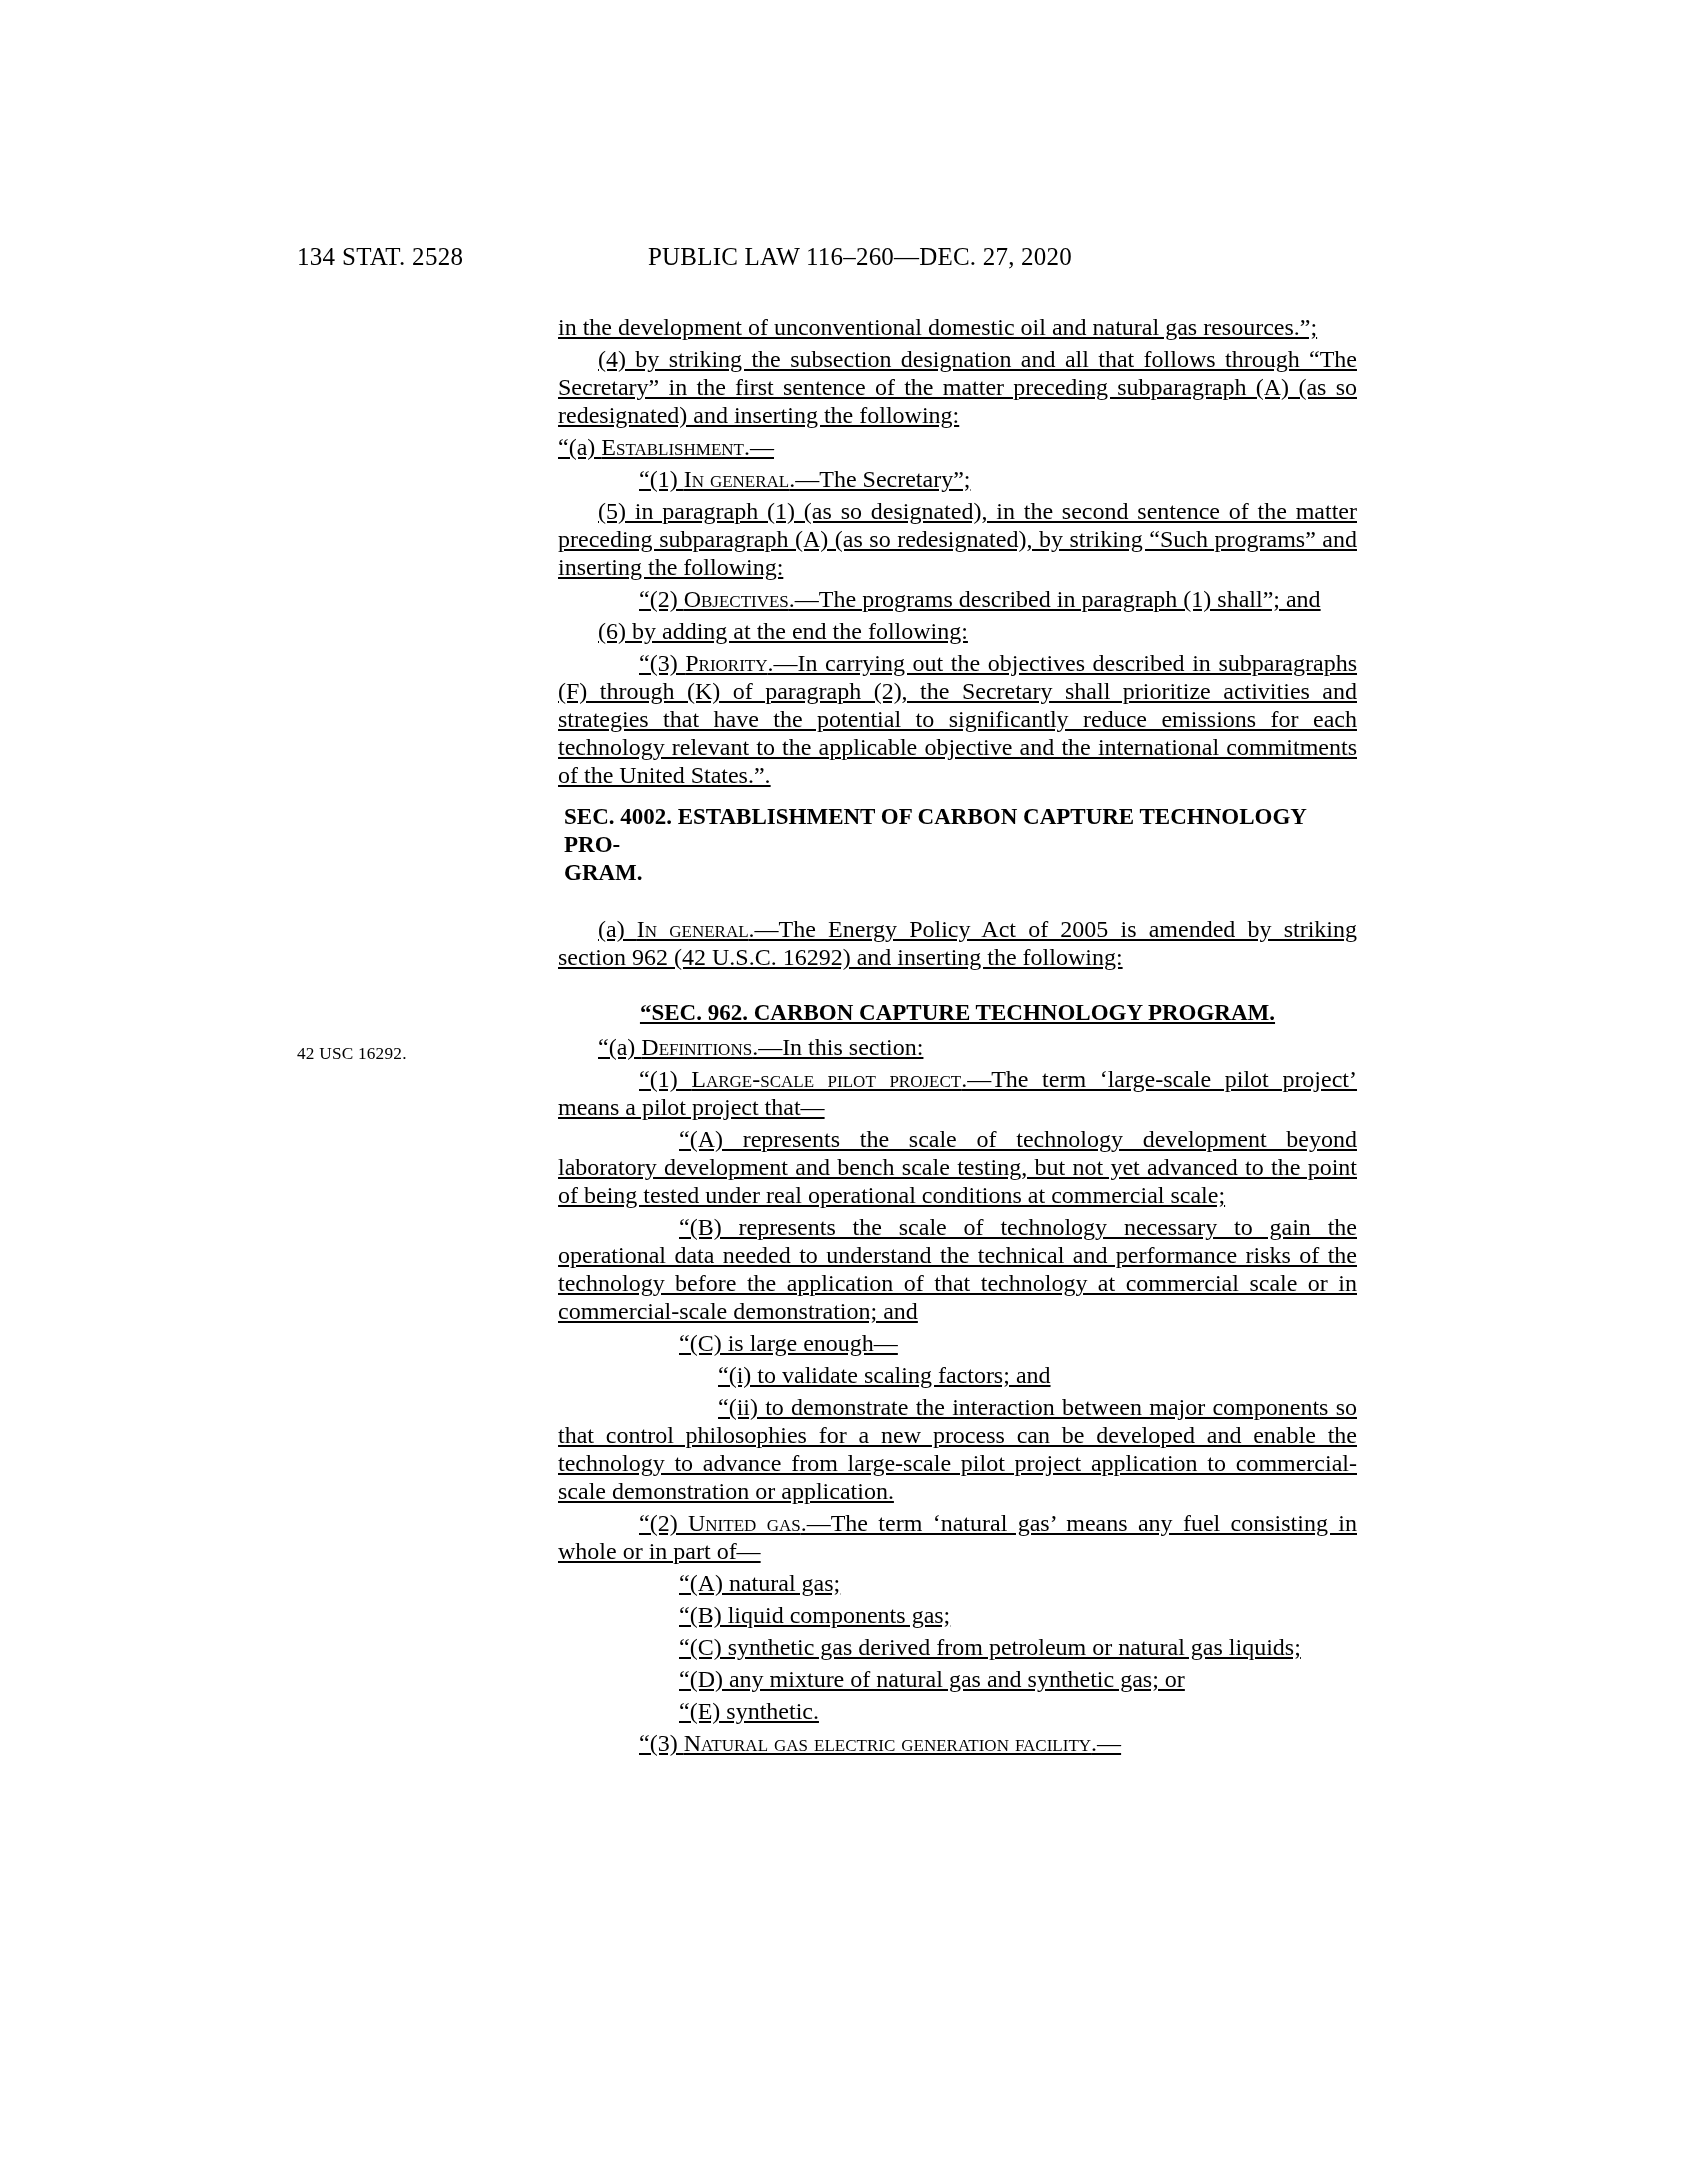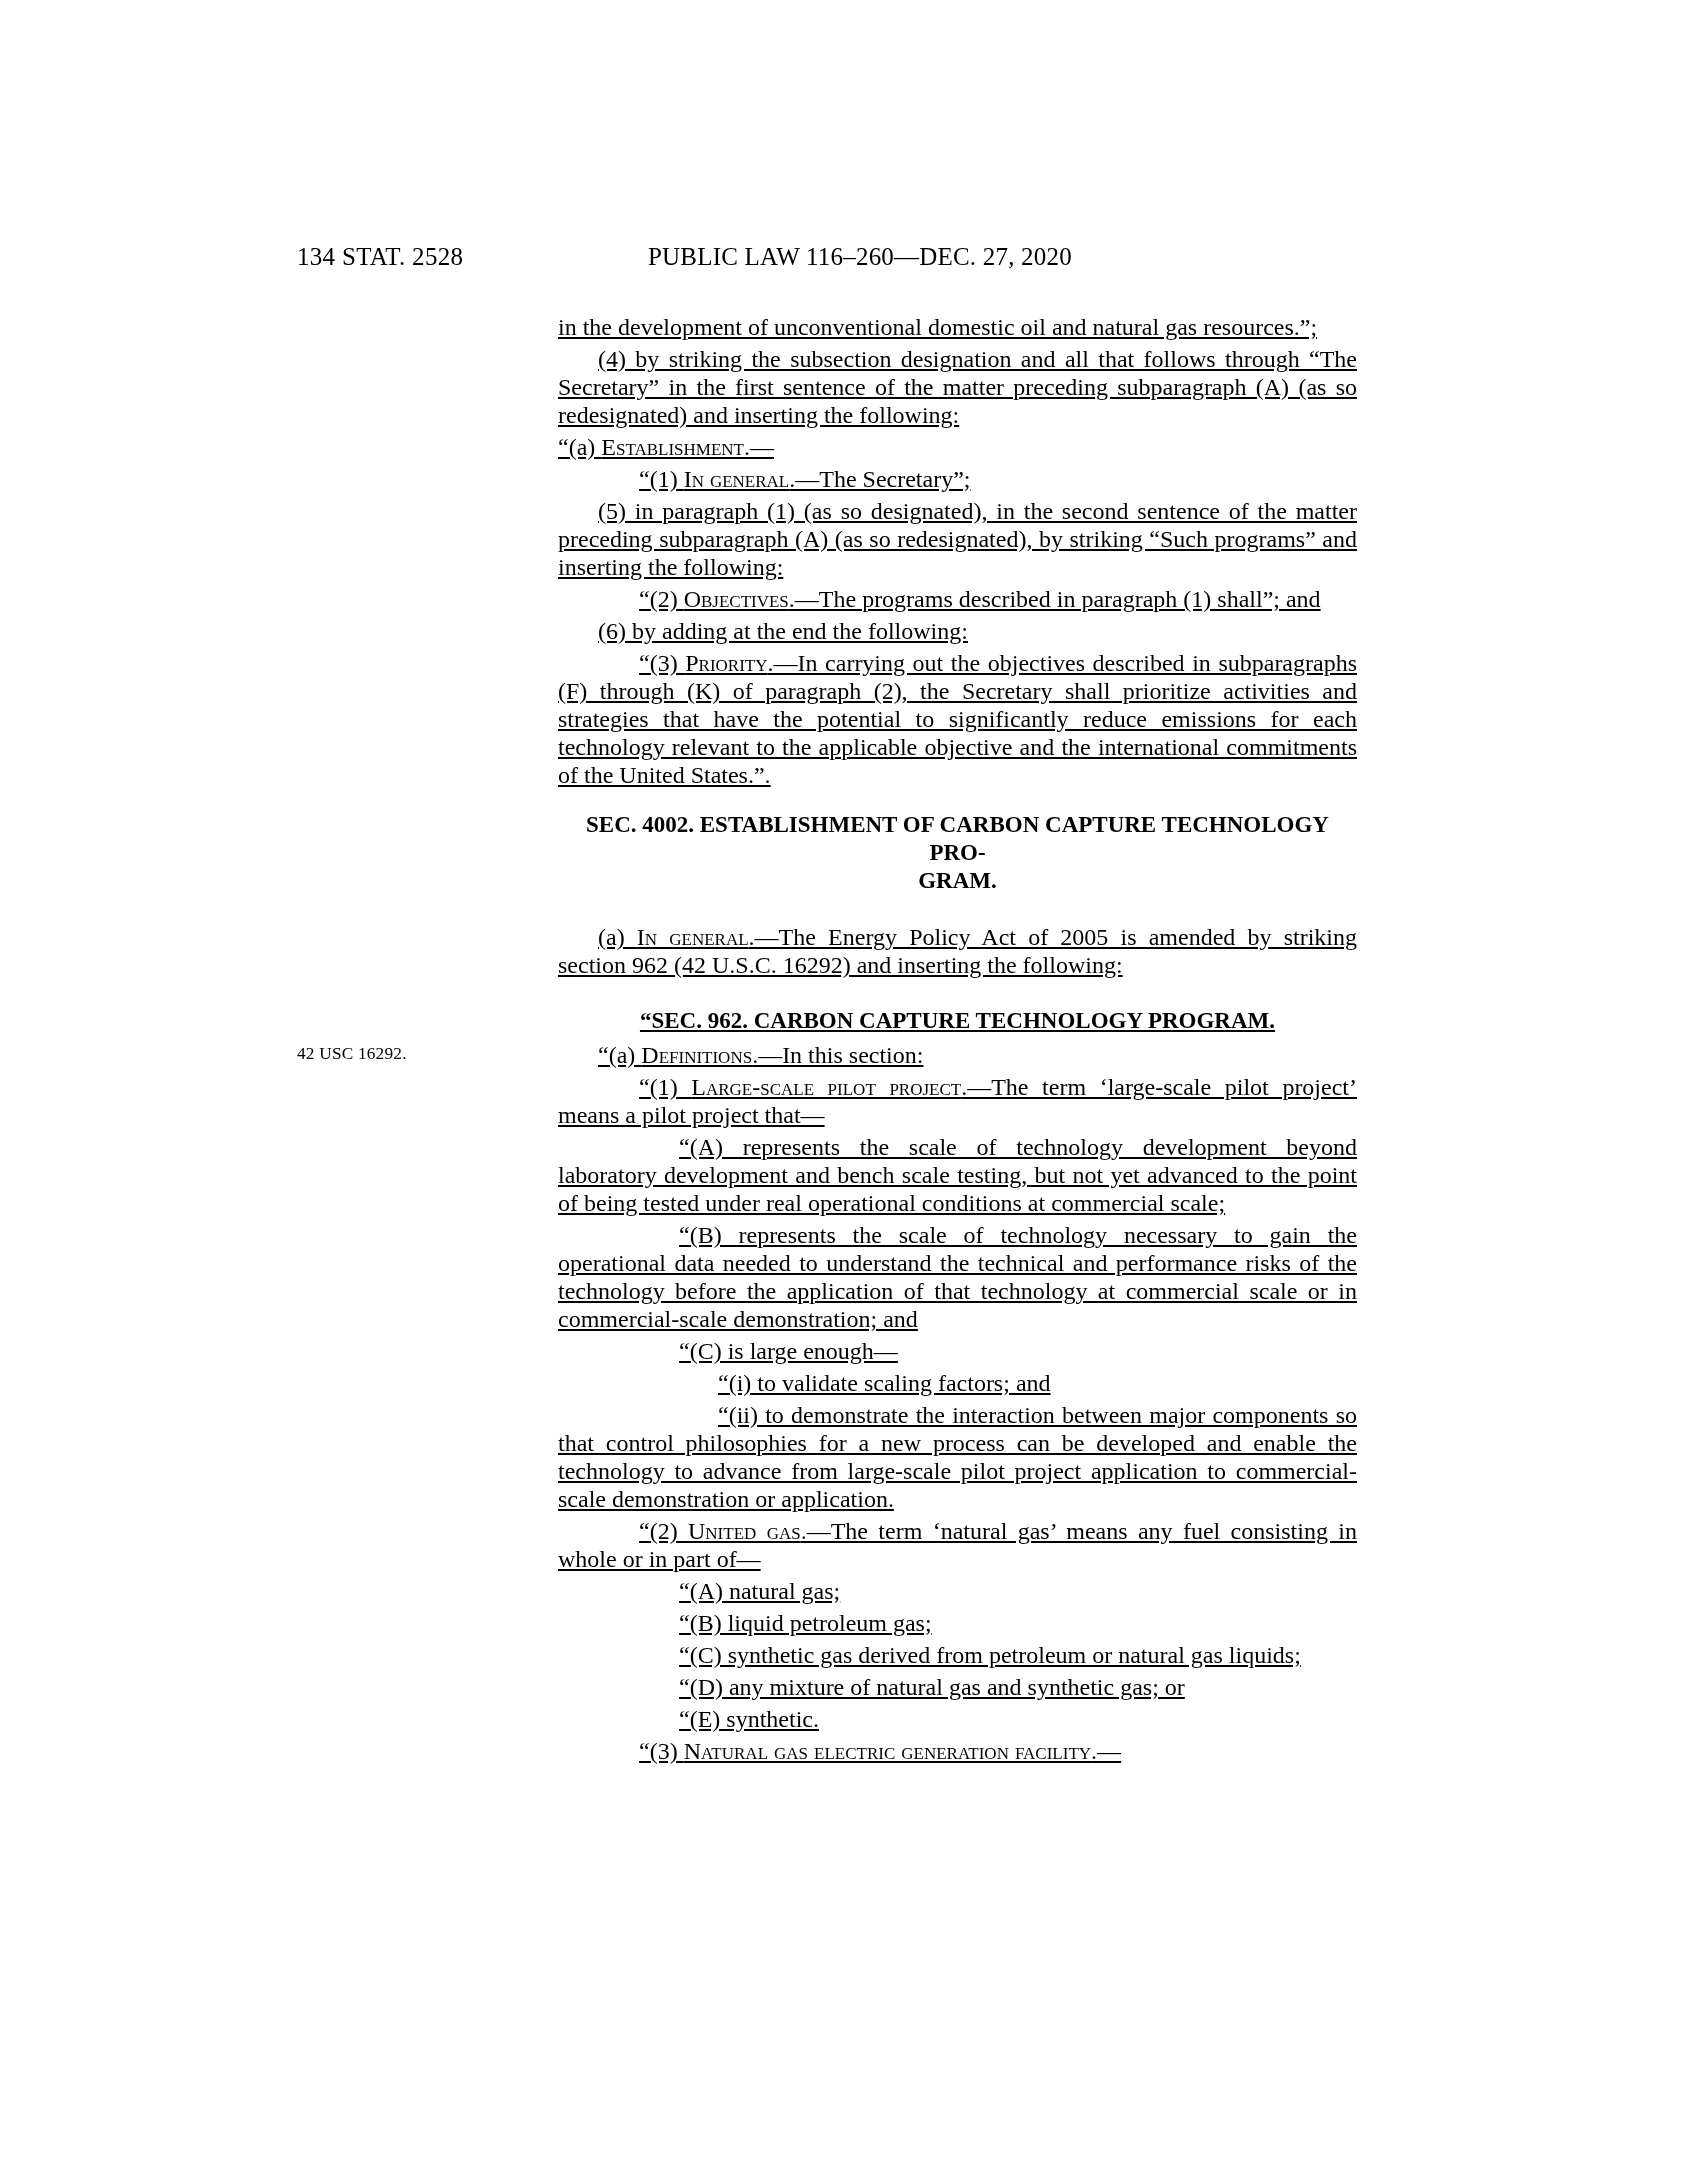--- a/index.html
+++ b/index.html
@@ -67,26 +67,26 @@
   p.indent3 {
     text-indent: 121px;
   }
   p.noindent {
     text-indent: 0;
   }
   .sc {
     font-variant: small-caps;
   }
   .sechead {
-    margin-top: 22px;
+    margin-top: 14px;
     margin-bottom: 28px;
     font-weight: bold;
     font-size: 23px;
     line-height: 28px;
-    text-align: center;
+    text-align: left;
     padding-left: 10px;
     padding-right: 10px;
   }
   .sechead .l2 {
     display: block;
   }
   .quotedsec {
     font-weight: bold;
     font-size: 23px;
     line-height: 28px;
@@ -155,21 +155,21 @@
     <p class="indent3">“(C) is large enough—</p>
 
     <p class="indent3" style="text-indent:160px">“(i) to validate scaling factors; and</p>
 
     <p class="indent3" style="text-indent:160px">“(ii) to demonstrate the interaction between major components so that control philosophies for a new process can be developed and enable the technology to advance from large-scale pilot project application to commercial-scale demonstration or application.</p>
 
     <p class="indent2">“(2) <span class="sc">United gas</span>.—The term ‘natural gas’ means any fuel consisting in whole or in part of—</p>
 
     <p class="indent3">“(A) natural gas;</p>
 
-    <p class="indent3">“(B) liquid petroleum gas;</p>
+    <p class="indent3">“(B) liquid components gas;</p>
 
     <p class="indent3">“(C) synthetic gas derived from petroleum or natural gas liquids;</p>
 
     <p class="indent3">“(D) any mixture of natural gas and synthetic gas; or</p>
 
     <p class="indent3">“(E) synthetic.</p>
 
     <p class="indent2">“(3) <span class="sc">Natural gas electric generation facility</span>.—</p>
 
   </div>

